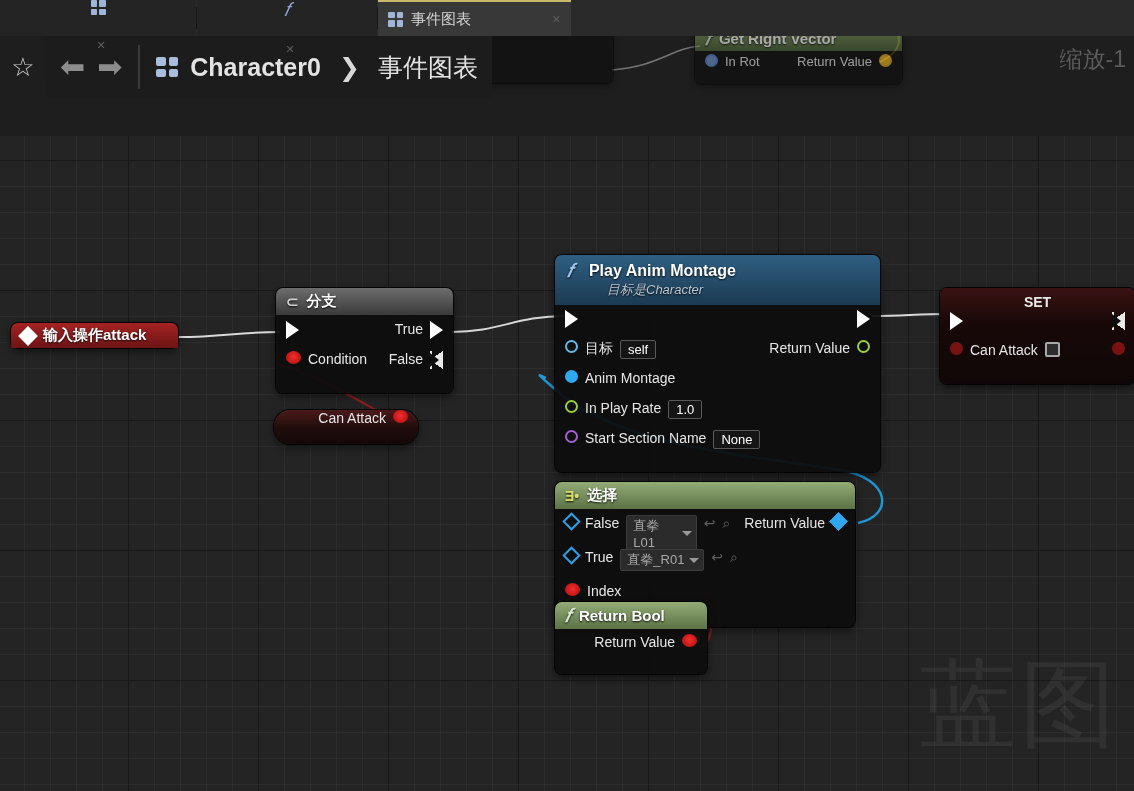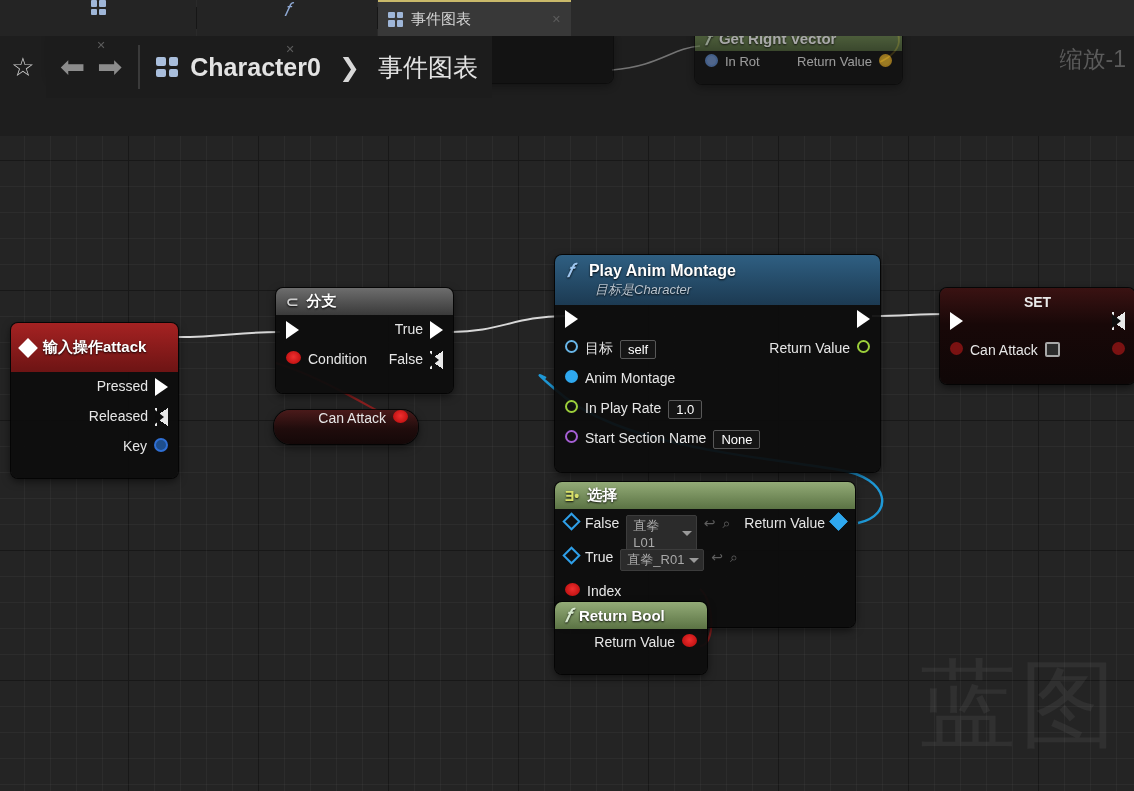--- a/index.html
+++ b/index.html
@@ -296,40 +296,23 @@
         <span class="pin-circ blue2"></span>
         <span class="lbl" style="font-size:13px;">In Rot</span>
         <span class="spacer"></span>
         <span class="lbl" style="font-size:13px;">Return Value</span>
         <span class="pin-circ gold"></span>
       </div>
     </div>
   </div>
 
   <div class="node" style="left:11px; top:323px; width:167px;">
-    <div class="hdr hdr-red" style="padding:15px 10px;">
+    <div class="hdr hdr-red" style="padding:3px 10px;">
       <span class="dia-ico"></span>
       <span>输入操作attack</span>
-    </div>
-    <div class="body">
-      <div class="row">
-        <span class="spacer"></span>
-        <span class="lbl">Pressed</span>
-        <span class="pin-exec"></span>
-      </div>
-      <div class="row">
-        <span class="spacer"></span>
-        <span class="lbl">Released</span>
-        <span class="pin-hollow"></span>
-      </div>
-      <div class="row">
-        <span class="spacer"></span>
-        <span class="lbl">Key</span>
-        <span class="pin-key"></span>
-      </div>
     </div>
   </div>
 
   <div class="node" style="left:276px; top:288px; width:177px;">
     <div class="hdr hdr-gray" style="padding:4px 10px;">
       <span class="branch-ico">⊂</span>
       <span>分支</span>
     </div>
     <div class="body" style="padding:6px 0 12px 0;">
       <div class="row">
@@ -355,21 +338,21 @@
       <span class="pin-dot-red"></span>
     </div>
   </div>
 
   <div class="node" style="left:555px; top:255px; width:325px;">
     <div class="hdr hdr-blue" style="padding:6px 12px; display:block;">
       <div style="display:flex; align-items:center; gap:9px;">
         <span class="fx-ico">𝑓</span>
         <span style="font-size:16px;padding-left:7px;">Play Anim Montage</span>
       </div>
-      <span class="sub" style="margin-left:28px;">目标是Character</span>
+      <span class="sub" style="margin-left:40px;">目标是Character</span>
     </div>
     <div class="body" style="padding:5px 0 12px 0;">
       <div class="row">
         <span class="pin-exec"></span>
         <span class="spacer"></span>
         <span class="pin-exec"></span>
       </div>
       <div class="row">
         <span class="pin-circ"></span>
         <span class="lbl">目标</span>

